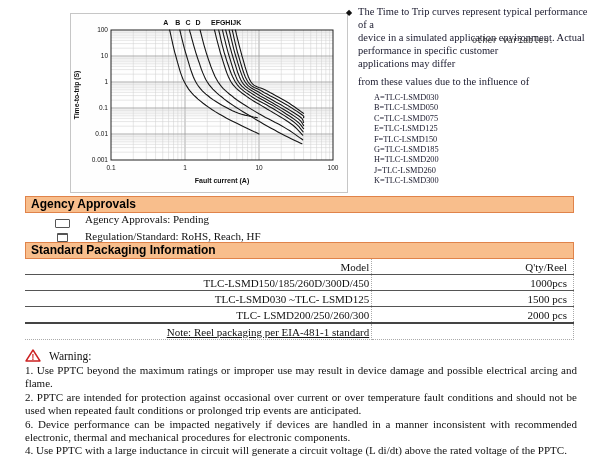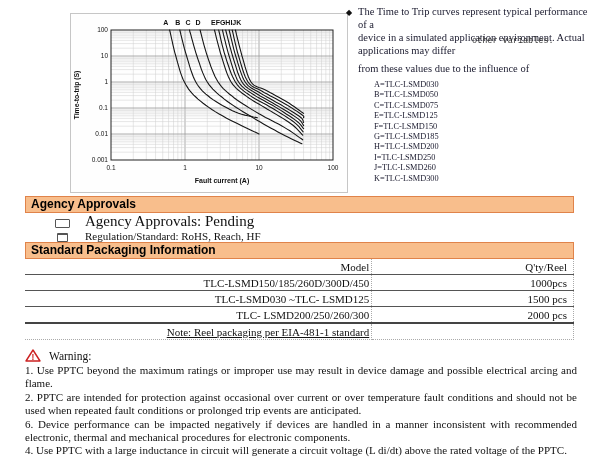--- a/index.html
+++ b/index.html
@@ -24,21 +24,21 @@
   .section-bar{position:absolute;left:25px;width:549px;height:17px;box-sizing:border-box;
         background:var(--bar-fill,#F8BE8C);border:1.5px solid var(--bar-border,#E0834A);
         font-family:"Liberation Sans",sans-serif;font-weight:bold;font-size:12px;
         line-height:13px;padding:1px 0 0 5px;color:#000;}
   #agency-bar{top:196px;}
   #packaging-bar{top:242px;}
 
   .tray-icon{position:absolute;border:1px solid #555;background:#fff;border-radius:1px;}
   #tray-icon-1{left:55px;top:219px;width:13px;height:7px;}
   #tray-icon-2{left:57px;top:233px;width:9px;height:6px;border-top:2px solid #555;}
-  #agency-item-1{position:absolute;left:85px;top:213px;font-size:15px;color:#111;}
+  #agency-item-1{position:absolute;left:85px;top:213px;font-size:11px;color:#111;}
   #agency-item-2{position:absolute;left:85px;top:230px;font-size:11px;color:#111;}
 
   
   #packaging-table{position:absolute;left:25px;top:259px;width:549px;border-collapse:collapse;
         table-layout:fixed;font-size:11px;color:#111;}
   #packaging-table td{height:14px;padding:0 2px 1px 3px;vertical-align:bottom;text-align:right;}
   #packaging-table td.c1{width:64%;border-right:1px dotted #aaa;}
   #packaging-table td.c2{width:36%;text-align:right;padding-right:6px;border-right:1px dotted #aaa;}
   tr.solid td{border-bottom:1px solid #555;}
   tr.thick td{border-bottom:2px solid #444;}
@@ -161,34 +161,34 @@
         <path d="M164.4 16.0L164.9 18.0L165.5 20.7L166.3 23.8L167.2 27.4L168.1 31.1L169.1 34.9L170.1 38.6L171.0 42.0L172.0 45.4L173.0 48.9L174.0 52.5L175.1 56.1L176.2 59.6L177.4 62.8L178.6 65.6L180.0 68.0L181.5 69.8L182.9 71.1L184.5 72.1L186.1 72.8L187.8 73.4L189.7 74.0L191.7 74.8L193.9 75.8L196.3 77.1L199.0 78.6L201.9 80.1L204.8 81.7L207.8 83.3L210.8 84.9L213.6 86.5L216.1 88.0L218.6 89.5L221.0 91.2L223.4 92.8L225.7 94.5L227.9 96.0L229.7 97.4L231.3 98.5L232.6 99.4" fill="none" stroke="#151515" stroke-width="1.1" stroke-linecap="round"></path>
       </svg>
   </div>
 
   <div id="right-col">
     <div class="fig-note">
       <span class="bullet">◆</span>
       <div class="note-lines">
         <div>The Time to Trip curves represent typical performance of a</div>
         <div>device in a simulated application environment. Actual</div>
+        <div>performance in specific customer</div>
         <div>applications may differ</div>
       </div>
       <span class="other-vars">other variables.</span>
       <div class="note-cont">from these values due to the influence of</div>
     </div>
     <div class="legend-list">
       <div>A=TLC-LSMD030</div>
       <div>B=TLC-LSMD050</div>
       <div>C=TLC-LSMD075</div>
       <div>E=TLC-LSMD125</div>
       <div>F=TLC-LSMD150</div>
       <div>G=TLC-LSMD185</div>
       <div>H=TLC-LSMD200</div>
-      <div>I=TLC-LSMD250</div>
       <div>J=TLC-LSMD260</div>
       <div>K=TLC-LSMD300</div>
     </div>
   </div>
 
   <div class="section-bar" id="agency-bar">Agency Approvals</div>
   <div class="tray-icon" id="tray-icon-1"></div>
   <div id="agency-item-1">Agency Approvals: Pending</div>
   <div class="tray-icon" id="tray-icon-2"></div>
   <div id="agency-item-2">Regulation/Standard: RoHS, Reach, HF</div>

